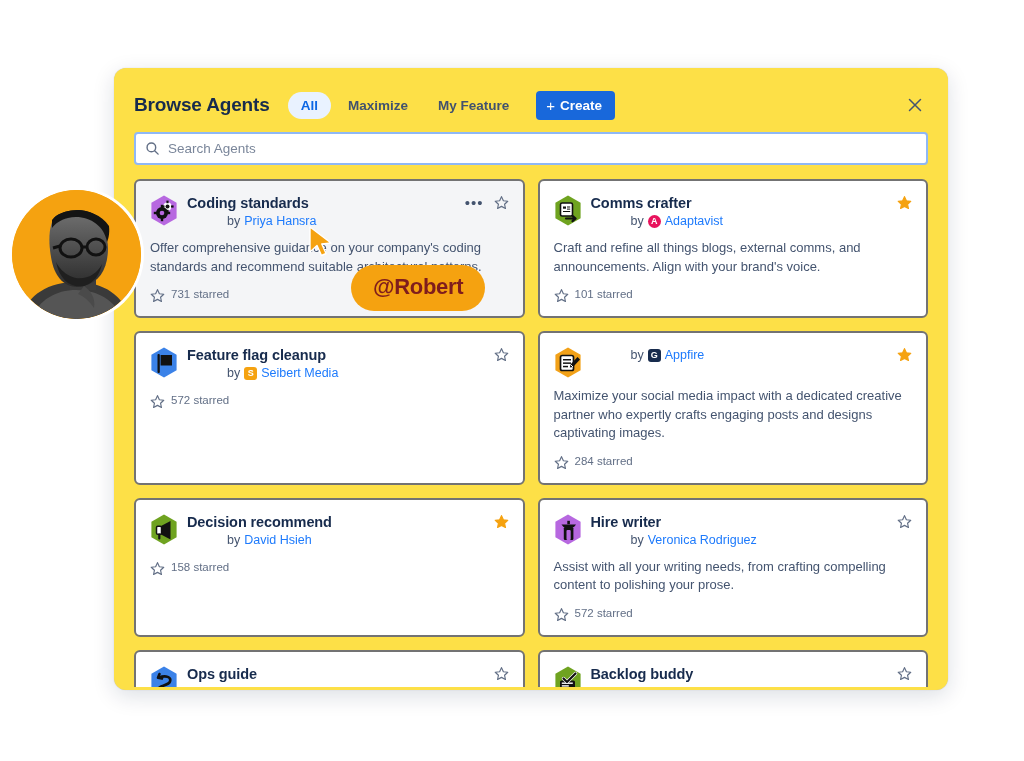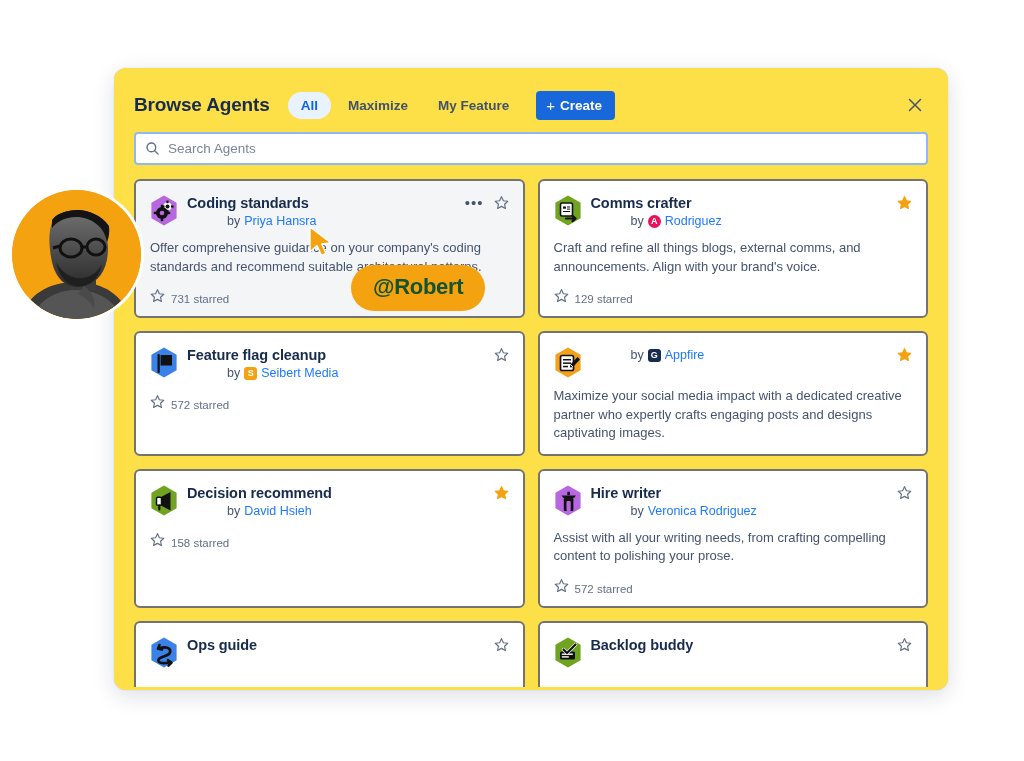--- a/index.html
+++ b/index.html
@@ -130,21 +130,21 @@
     margin-left: 8px; padding-top: 1px;
   }
   .dots { color: #44546F; font-size: 15px; line-height: 10px; letter-spacing:1px; cursor: pointer; }
   .star-btn { cursor: pointer; display: flex; }
 
   .card-desc {
     font-size: 13px; color: #44546F; line-height: 18.5px;
     margin-top: 9px;
   }
   .card-foot {
-    display: flex; align-items: flex-end; gap: 6px;
+    display: flex; align-items: flex-start; gap: 6px;
     margin-top: 12px;
     font-size: 11.5px; color: #626F86;
   }
 
   
   .avatar {
     position: absolute;
     left: 12px; top: 190px;
     width: 129px; height: 129px;
     border-radius: 50%;
@@ -158,21 +158,21 @@
     position: absolute;
     left: 308px; top: 226px;
     width: 26px; height: 32px;
   }
   .name-pill {
     position: absolute;
     left: 351px; top: 265px;
     background: #F5A210;
     border-radius: 24px;
     padding: 9px 22px 11px 22px;
-    font-size: 22px; font-weight: 700; color: #14532d;
+    font-size: 22px; font-weight: 700; color: #7f1d1d;
     letter-spacing: -0.3px;
     line-height: 26px;
   }
 </style>
 </head>
 <body>
 
 <div id="stage">
 
   <div class="modal">
@@ -275,37 +275,37 @@
       <rect x="9" y="16" width="7.2" height="1"></rect>
       <path d="M12 23.5 L21 23.5 M18.5 20.8 L21.6 23.5 L18.5 26.2" stroke="#111111" stroke-width="2.2" fill="none" stroke-linecap="round" stroke-linejoin="round"></path>
     </g>
   </svg>
               </div>
       <div class="card-titles">
         <div class="card-title">Comms crafter</div>
         <div class="card-by">
           <span>by</span>
           <span class="vendor-badge round" style="background:#E8125C">A</span>
-          <span class="author">Rodriguez</span>
+          <span class="author">Adaptavist</span>
         </div>
       </div>
       <div class="card-actions">
                 <span class="star-btn">
                   <svg width="15" height="15" viewBox="0 0 24 24" fill="#F5A210" stroke="#F5A210" stroke-width="1.9" stroke-linejoin="round">
     <path d="M12 2.6 L15 9.2 L22 10 L16.9 14.8 L18.3 21.6 L12 18.2 L5.7 21.6 L7.1 14.8 L2 10 L9 9.2 Z"></path>
   </svg>
                 </span>
               </div>
     </div>
     <div class="card-desc">Craft and refine all things blogs, external comms, and announcements. Align with your brand's voice.</div>
     <div class="card-foot">
       <span><svg width="15" height="15" viewBox="0 0 24 24" fill="none" stroke="#626F86" stroke-width="1.9" stroke-linejoin="round">
     <path d="M12 2.6 L15 9.2 L22 10 L16.9 14.8 L18.3 21.6 L12 18.2 L5.7 21.6 L7.1 14.8 L2 10 L9 9.2 Z"></path>
   </svg></span>
-      <span>129 starred</span>
+      <span>101 starred</span>
     </div>
           </div>
           <div class="card">
     <div class="card-top">
       <div class="hexicon">
                 <svg width="28" height="31" viewBox="0 0 28 31">
     <path d="M14 0.6 L26.6 7.8 L26.6 23.2 L14 30.4 L1.4 23.2 L1.4 7.8 Z" fill="#3B82E8"></path>
     <g fill="#111111">
       <rect x="7.5" y="7" width="2.3" height="19" rx="1"></rect>
       <path d="M10.6 8 L22 8 L22 18.5 L10.6 18.5 Z"></path>
@@ -359,20 +359,26 @@
       </div>
       <div class="card-actions">
                 <span class="star-btn">
                   <svg width="15" height="15" viewBox="0 0 24 24" fill="#F5A210" stroke="#F5A210" stroke-width="1.9" stroke-linejoin="round">
     <path d="M12 2.6 L15 9.2 L22 10 L16.9 14.8 L18.3 21.6 L12 18.2 L5.7 21.6 L7.1 14.8 L2 10 L9 9.2 Z"></path>
   </svg>
                 </span>
               </div>
     </div>
     <div class="card-desc">Maximize your social media impact with a dedicated creative partner who expertly crafts engaging posts and designs captivating images.</div>
+    <div class="card-foot">
+      <span><svg width="15" height="15" viewBox="0 0 24 24" fill="none" stroke="#626F86" stroke-width="1.9" stroke-linejoin="round">
+    <path d="M12 2.6 L15 9.2 L22 10 L16.9 14.8 L18.3 21.6 L12 18.2 L5.7 21.6 L7.1 14.8 L2 10 L9 9.2 Z"></path>
+  </svg></span>
+      <span>284 starred</span>
+    </div>
           </div>
           <div class="card">
     <div class="card-top">
       <div class="hexicon">
                 <svg width="28" height="31" viewBox="0 0 28 31">
     <path d="M14 0.6 L26.6 7.8 L26.6 23.2 L14 30.4 L1.4 23.2 L1.4 7.8 Z" fill="#6FA320"></path>
     <g fill="#111111">
       <path d="M20.5 7 L20.5 25.5 L11 20.5 L11 12 Z"></path>
       <rect x="6.5" y="12.2" width="5" height="8" rx="1.3" fill="#ffffff" stroke="#111111" stroke-width="1.5"></rect>
       <rect x="8.2" y="19.5" width="2.2" height="6" rx="1"></rect>

